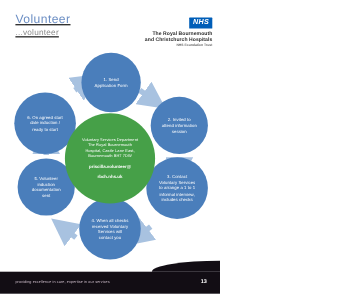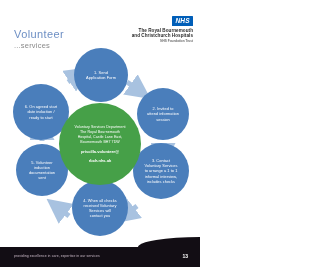--- a/index.html
+++ b/index.html
@@ -5,21 +5,21 @@
   html,body{margin:0;padding:0;}
   body{
     width:200px;height:267px;overflow:hidden;position:relative;
     background:#ffffff;
     font-family:"Liberation Sans",sans-serif;
     -webkit-font-smoothing:antialiased;
   }
 
   
   .header{position:absolute;left:0;top:0;width:200px;height:50px;}
-  .title-block{position:absolute;left:14px;top:28px;}
+  .title-block{position:absolute;left:14px;top:12px;text-decoration:underline;}
   .title-l1,.title-l2{
     font-size:11px;line-height:13px;letter-spacing:.4px;font-weight:400;
   }
   .title-l1{color:#6d8fc4;}
   .title-l2{color:#7fbb8f;}
   .title-l3{color:#8a8a8a;font-size:7.5px;line-height:10px;letter-spacing:.2px;}
 
   .nhs-block{position:absolute;right:7px;top:9px;text-align:right;width:86px;}
   .nhs-logo{
     display:inline-block;background:#005eb8;color:#ffffff;
@@ -84,21 +84,21 @@
     position:absolute;right:12px;top:5px;color:#ffffff;
     font-size:5px;line-height:8px;font-weight:700;
   }
 </style>
 </head>
 <body>
 
 <div class="header">
   <div class="title-block">
     <div class="title-l1">Volunteer</div>
-    <div class="title-l3">...services</div>
+    <div class="title-l3">...volunteer</div>
   </div>
 
   <div class="nhs-block">
     <div class="nhs-logo">NHS</div>
     <div class="nhs-name">The Royal Bournemouth</div>
     <div class="nhs-name">and Christchurch Hospitals</div>
     <div class="nhs-sub">NHS Foundation Trust</div>
   </div>
 </div>
 

